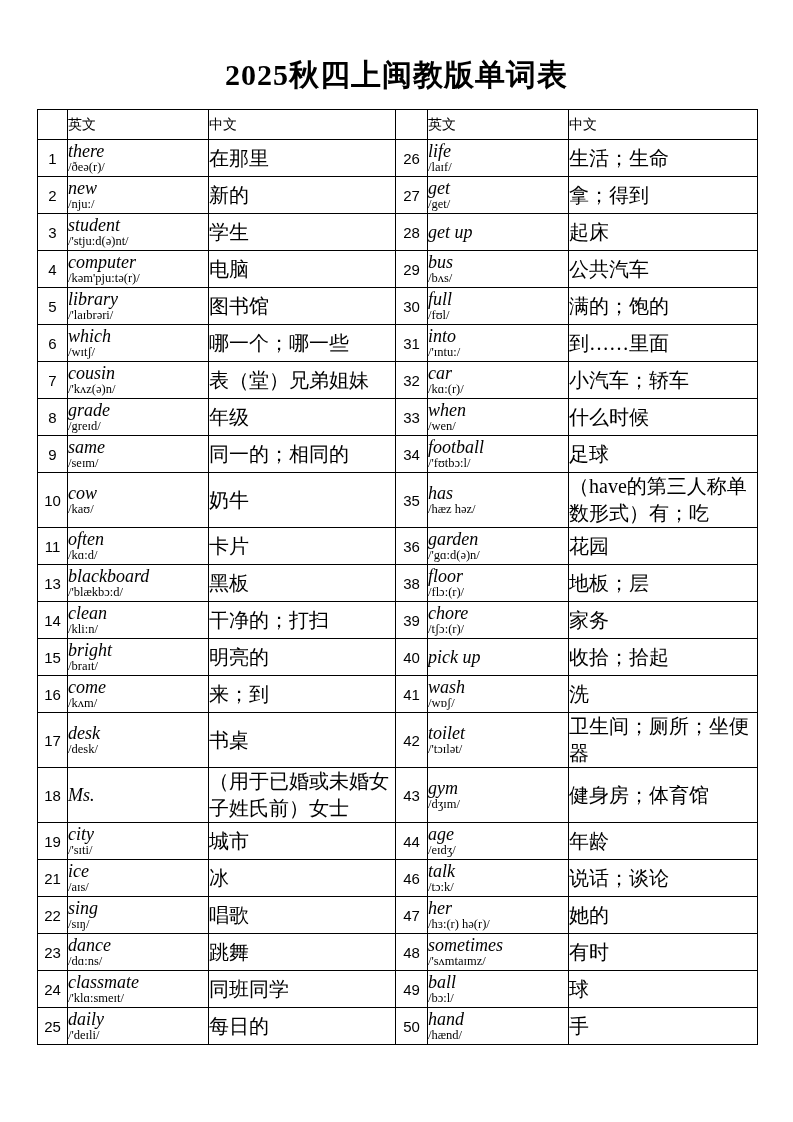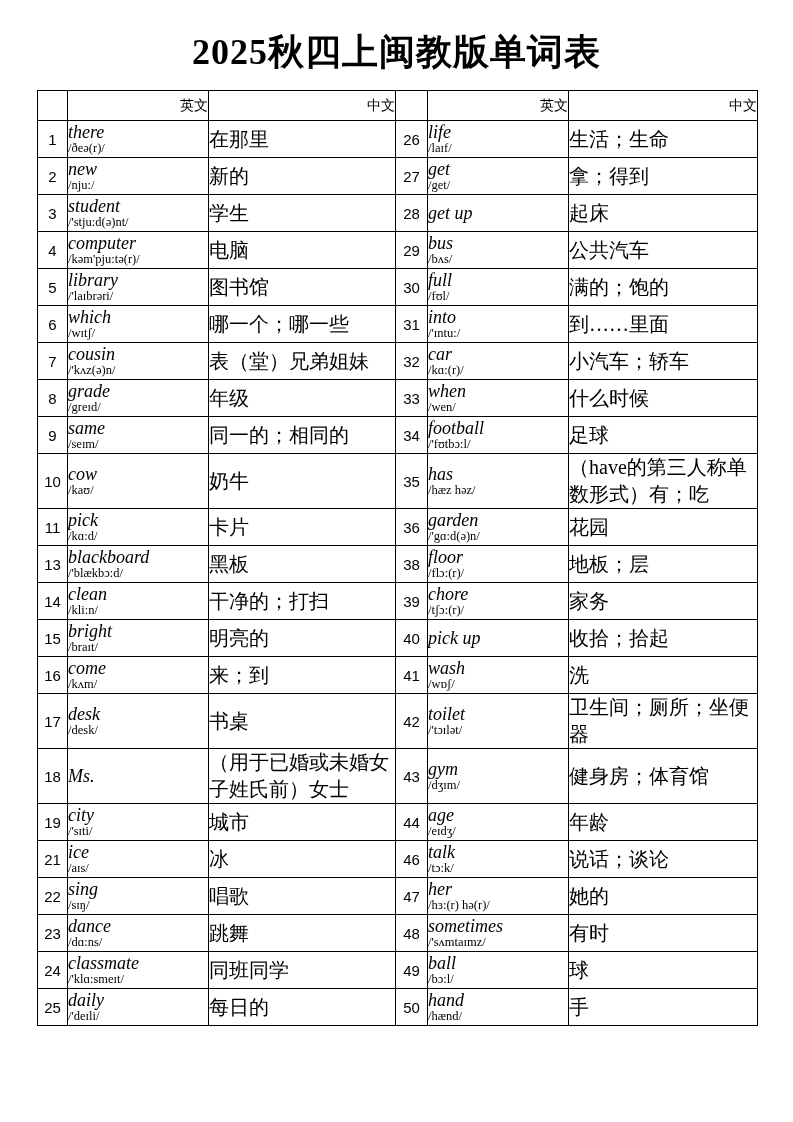--- a/index.html
+++ b/index.html
@@ -7,23 +7,23 @@
   .page {
     position: relative;
     width: 793px;
     height: 1122px;
     background: #ffffff;
     color: #000000;
     font-family: "Liberation Serif", "DejaVu Serif", serif;
     overflow: hidden;
   }
   .title {
-    padding-top: 28px;
+    padding-top: 55px;
     text-align: center;
-    font-size: 36px;
+    font-size: 30px;
     font-weight: bold;
     letter-spacing: 1px;
     font-family: "Liberation Serif", "DejaVu Serif", serif;
   }
   table.vocab {
     border-collapse: collapse;
     table-layout: fixed;
     width: 720px;
     margin: 13px 0 0 37px;
   }
@@ -35,21 +35,21 @@
   table.vocab col.c-cn2 { width: 189px; }
   table.vocab th, table.vocab td {
     border: 1px solid #000000;
     vertical-align: middle;
     padding: 0;
   }
   table.vocab thead tr { height: 30px; }
   table.vocab th {
     font-weight: normal;
     font-size: 14px;
-    text-align: right;
+    text-align: left;
     font-family: "Liberation Serif", "DejaVu Serif", serif;
   }
   table.vocab tbody tr { height: 37px; }
   td.cell-num {
     text-align: center;
     font-family: "Liberation Sans", "DejaVu Sans", sans-serif;
     font-size: 15px;
   }
   td.cell-en { padding: 2px 2px 2px 5px; }
   .word {
@@ -237,21 +237,21 @@
           <td class="cell-num">35</td>
           <td class="cell-en">
             <div class="word">has</div>
             <div class="phon">/hæz həz/</div>
           </td>
           <td class="cell-cn">（have的第三人称单数形式）有；吃</td>
         </tr>
         <tr>
           <td class="cell-num">11</td>
           <td class="cell-en">
-            <div class="word">pick</div>
+            <div class="word">often</div>
             <div class="phon">/kɑ:d/</div>
           </td>
           <td class="cell-cn">卡片</td>
           <td class="cell-num">36</td>
           <td class="cell-en">
             <div class="word">garden</div>
             <div class="phon">/'gɑ:d(ə)n/</div>
           </td>
           <td class="cell-cn">花园</td>
         </tr>

